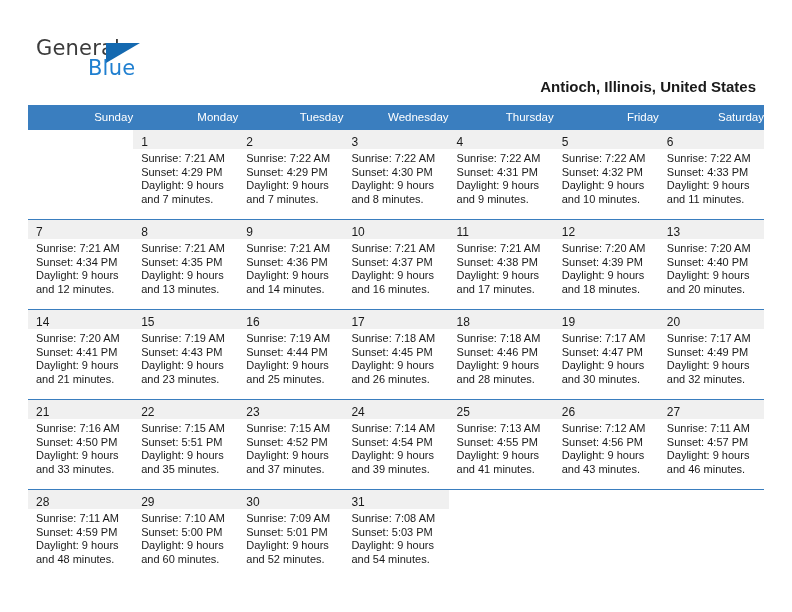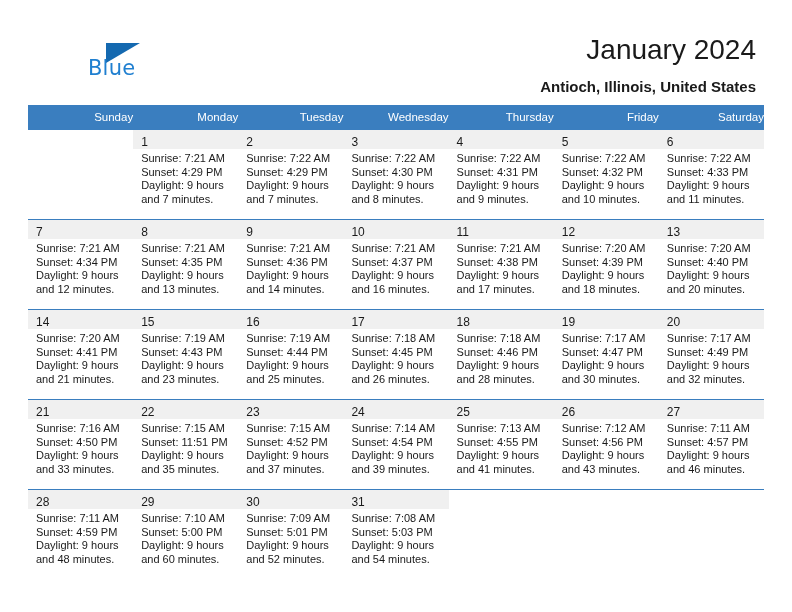--- a/index.html
+++ b/index.html
@@ -144,25 +144,25 @@
   }
 </style>
 </head>
 <body>
 
 <div class="page">
 
   <div class="header">
 
     <div class="logo">
+      <div class="logo-general">General</div>
       <div class="logo-tri"></div>
       <div class="logo-blue">Blue</div>
     </div>
 
-    <div class="title">January 2024</div>
     <div class="subtitle">Antioch, Illinois, United States</div>
   </div>
 
   <div class="calendar">
     <table class="cal">
       <thead>
         <tr>
           <th>Sunday</th>
           <th>Monday</th>
           <th>Tuesday</th>
@@ -375,21 +375,21 @@
                 <div>Sunrise: 7:16 AM</div>
                 <div>Sunset: 4:50 PM</div>
                 <div>Daylight: 9 hours</div>
                 <div>and 33 minutes.</div>
               </div>
             </td>
             <td class="shaded">
               <div class="daynum-wrap"><span class="daynum">22</span></div>
               <div class="cellbody">
                 <div>Sunrise: 7:15 AM</div>
-                <div>Sunset: 11:51 PM</div>
+                <div>Sunset: 5:51 PM</div>
                 <div>Daylight: 9 hours</div>
                 <div>and 35 minutes.</div>
               </div>
             </td>
             <td class="shaded">
               <div class="daynum-wrap"><span class="daynum">23</span></div>
               <div class="cellbody">
                 <div>Sunrise: 7:15 AM</div>
                 <div>Sunset: 4:52 PM</div>
                 <div>Daylight: 9 hours</div>

